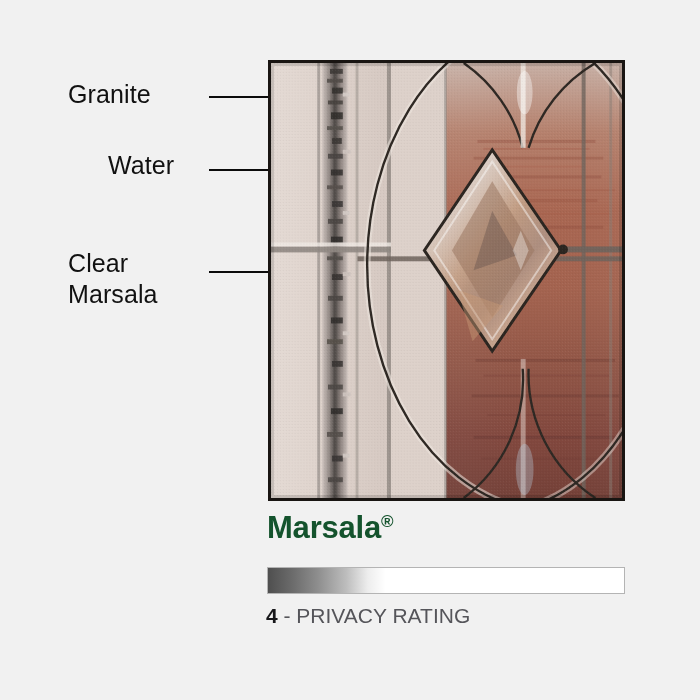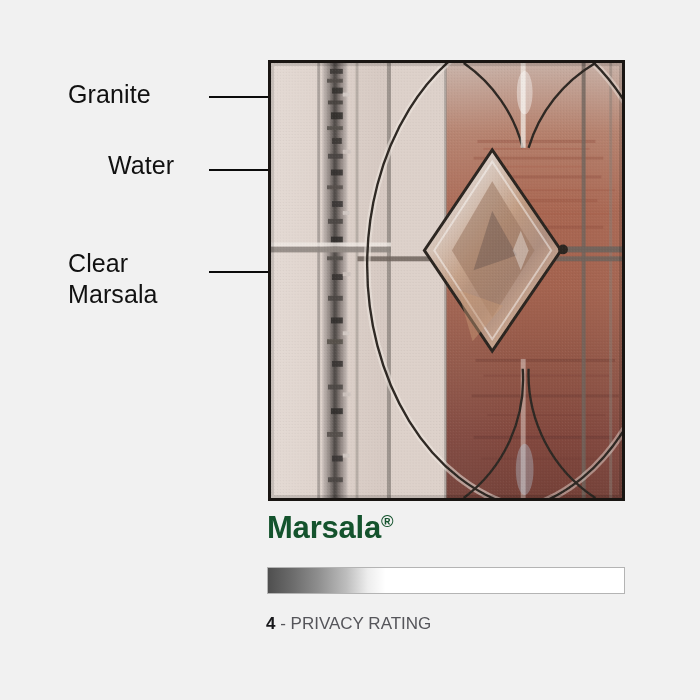--- a/index.html
+++ b/index.html
@@ -101,25 +101,24 @@
       #ededed 28%,
       #ffffff 33%,
       #ffffff 100%);
   }
 
   
   .privacy-caption {
     position: absolute;
     left: 266px;
     top: 605px;
-    font-size: 17px;
+    font-size: 21px;
     color: #55555a;
     line-height: 1;
     white-space: pre;
-    margin-top: 10px;
   }
   .privacy-caption .rating-value {
     font-weight: 700;
     color: #17171a;
   }
 </style>
 </head>
 <body style="background: rgb(241, 241, 241);">
 
 <div id="root">

